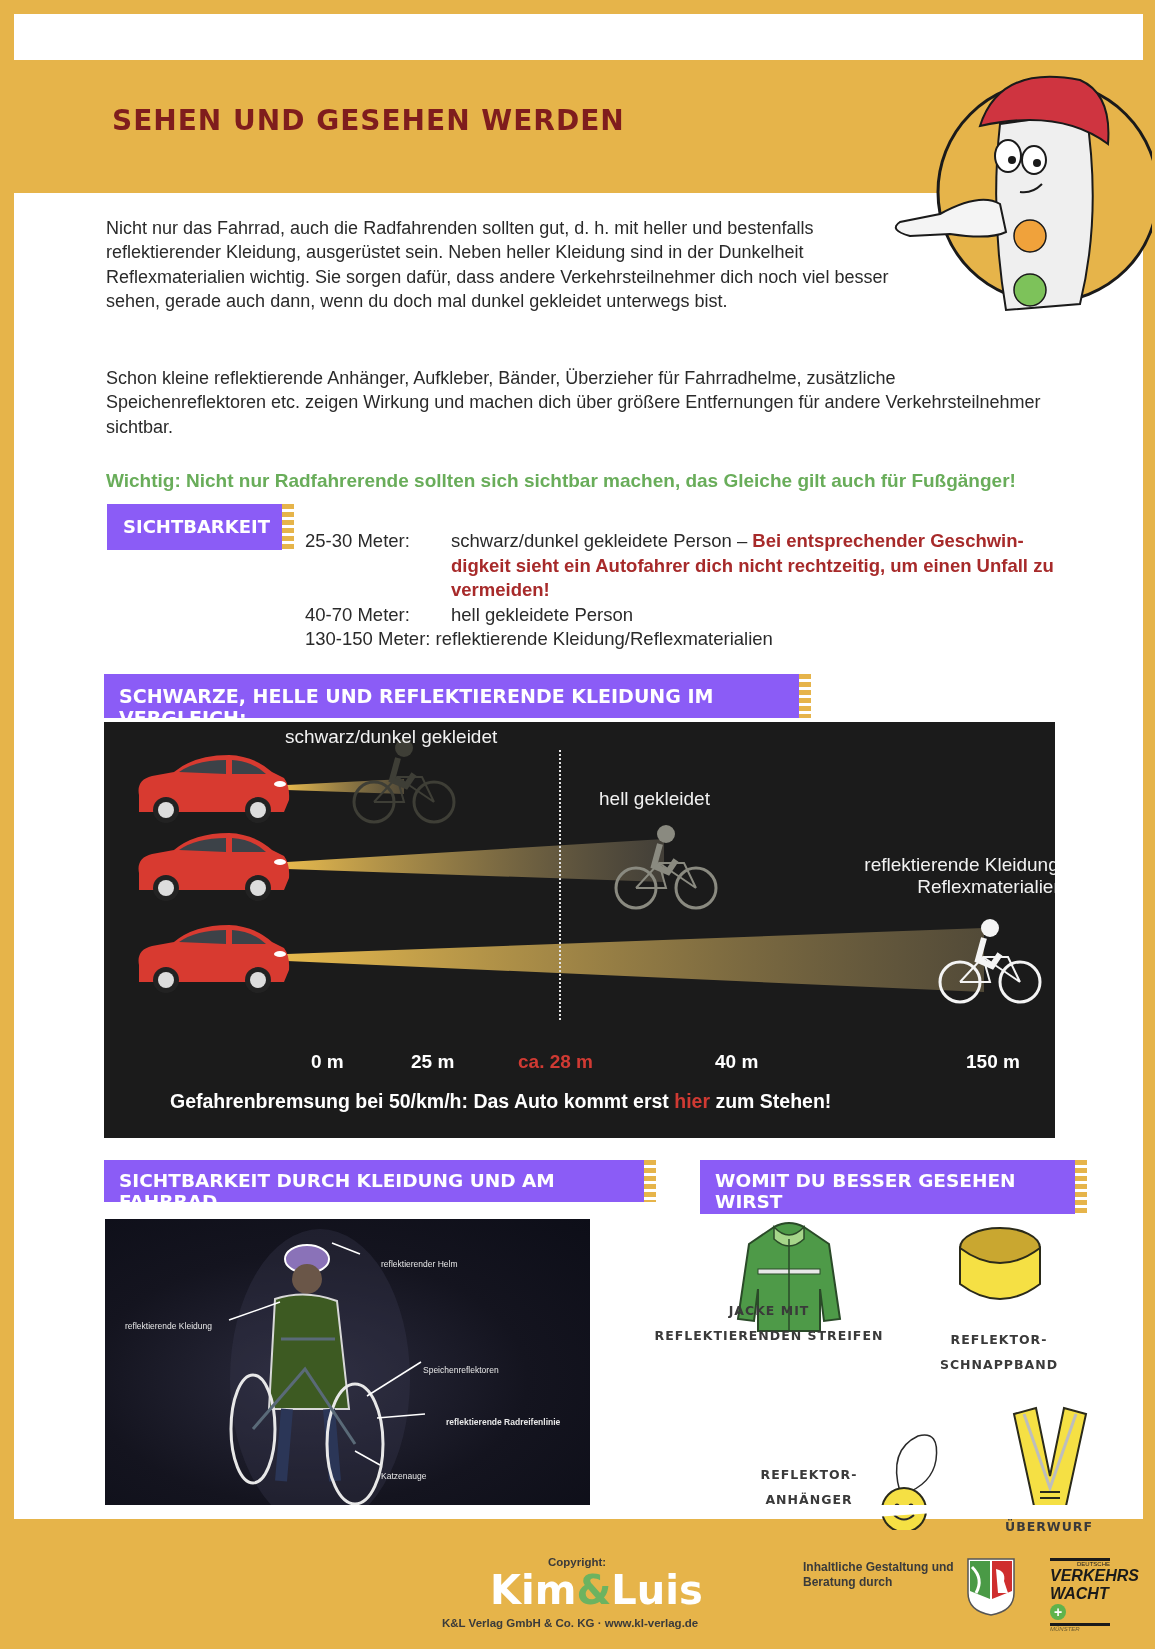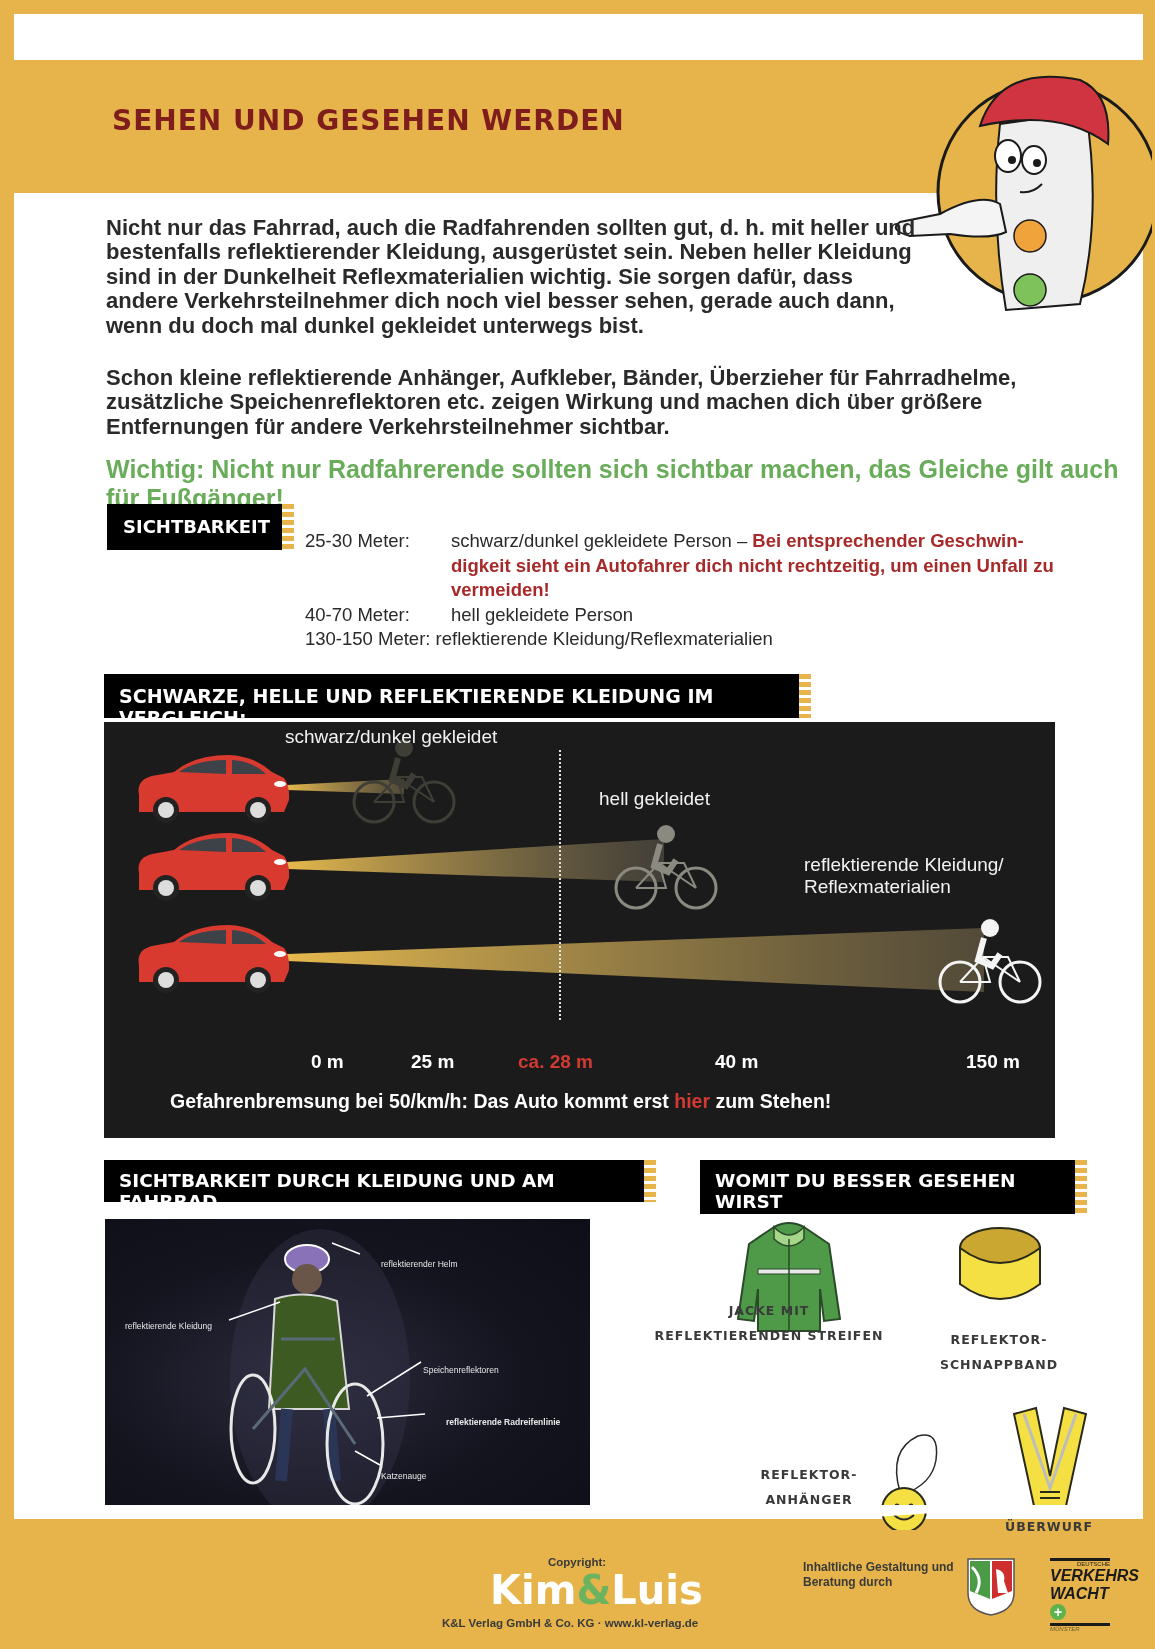--- a/index.html
+++ b/index.html
@@ -3,38 +3,38 @@
 <meta charset="utf-8">
 <style>
   * { box-sizing: border-box; margin: 0; padding: 0; }
   html, body { width: 1155px; height: 1649px; overflow: hidden; }
   body { background: #e6b44a; font-family: "Liberation Sans", "DejaVu Sans", sans-serif; position: relative; }
   .page { position: absolute; left: 14px; top: 14px; width: 1129px; height: 1505px; background: #ffffff; }
   .title-band { position: absolute; left: 0; top: 46px; width: 1129px; height: 133px; background: #e6b44a; }
   .title { position: absolute; left: 98px; top: 44px; color: #7f1d1d; font-family: "DejaVu Sans", sans-serif; font-size: 28px; font-weight: bold; letter-spacing: 1px; }
   .mascot { position: absolute; left: 866px; top: 50px; width: 272px; height: 250px; }
 
-  .p { position: absolute; left: 92px; width: 820px; font-size: 22px; line-height: 24.4px; color: #2a2a2a; font-weight: bold; }
+  .p { position: absolute; left: 92px; width: 820px; font-size: 18px; line-height: 24.4px; color: #2a2a2a; }
   .p1 { top: 202px; }
   .p2 { top: 352px; width: 940px; }
-  .important { position: absolute; left: 92px; top: 441px; font-size: 25px; font-weight: bold; color: #69ad5a; }
-
-  .tag { position: absolute; background: #000000; color: #fff; font-family: "DejaVu Sans", sans-serif; font-weight: bold; }
+  .important { position: absolute; left: 92px; top: 456px; font-size: 19px; font-weight: bold; color: #69ad5a; }
+
+  .tag { position: absolute; background: #8b5cf6; color: #fff; font-family: "DejaVu Sans", sans-serif; font-weight: bold; }
   .tag::after { content: ""; position: absolute; right: -12px; top: 0; bottom: 0; width: 12px;
      background: repeating-linear-gradient(180deg, #e6b44a 0 5px, transparent 5px 8px); }
   .tag-sicht { left: 93px; top: 490px; width: 175px; height: 46px; font-size: 18px; padding: 12px 0 0 16px; }
   .vis-table { position: absolute; left: 291px; top: 515px; font-size: 18.5px; line-height: 24.5px; color: #2a2a2a; }
   .vis-row { display: flex; }
   .vis-range { width: 146px; flex-shrink: 0; }
   .vis-desc { width: 620px; }
   .warn { color: #a72a2a; font-weight: bold; }
 
   .tag-compare { left: 90px; top: 660px; width: 695px; height: 44px; font-size: 19px; padding: 11px 0 16px 15px; }
   .compare { position: absolute; left: 90px; top: 708px; width: 951px; height: 416px; background: #1b1b1b; overflow: hidden; }
-  .compare-label { position: absolute; color: #f2f2f2; font-size: 19px; text-align: left; }
+  .compare-label { position: absolute; color: #f2f2f2; font-size: 19px; text-align: right; }
   .dist { position: absolute; top: 329px; color: #fff; font-weight: bold; font-size: 19px; }
   .dist.red { color: #d03a33; }
   .brake { position: absolute; left: 66px; top: 368px; color: #fff; font-weight: bold; font-size: 19.5px; }
   .brake .hier { color: #d03a33; }
   .dotted { position: absolute; left: 455px; top: 28px; height: 270px; border-left: 2px dotted #e5e5e5; }
 
   .tag-kleidung { left: 90px; top: 1146px; width: 540px; height: 42px; font-size: 18.5px; padding: 10px 0 0 15px; }
   .tag-womit { left: 686px; top: 1146px; width: 375px; height: 54px; font-size: 18.5px; padding: 10px 0 0 15px; }
 
   .night { position: absolute; left: 91px; top: 1205px; width: 485px; height: 292px; background: radial-gradient(ellipse at 42% 55%, #2a2a3c 0%, #14141f 55%, #0d0e18 100%); overflow: hidden; }

